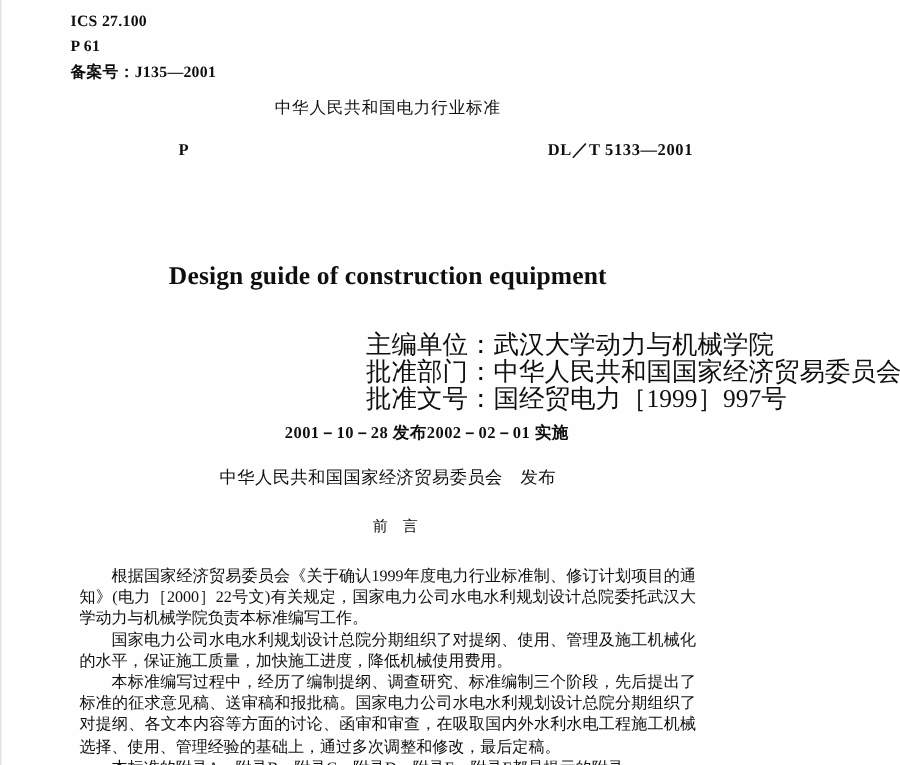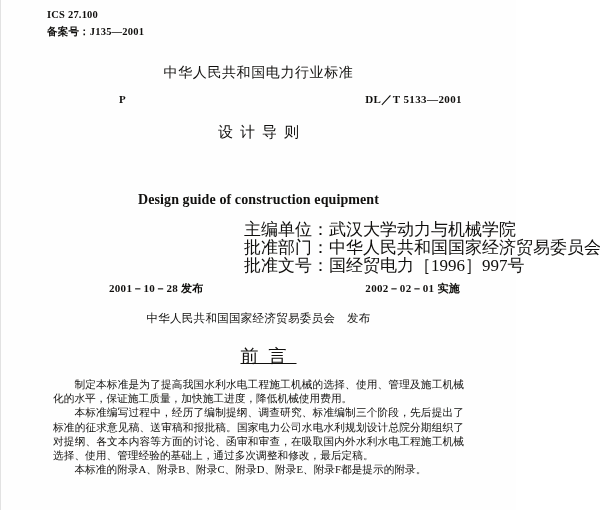--- a/index.html
+++ b/index.html
@@ -37,21 +37,21 @@
   .ident div { white-space: nowrap; }
   .ident .cn { font-weight: bold; font-family: Liberation Serif, serif; }
 
   
   .series-title {
     position: absolute;
     left: 0;
     right: 0;
     top: 64px;
     text-align: center;
-    font-size: 14px;
+    font-size: 11px;
     font-weight: normal;
     letter-spacing: 0.6px;
   }
 
   .code-row {
     position: absolute;
     left: 46px;
     right: 46px;
     top: 92px;
     display: flex;
@@ -77,44 +77,43 @@
   .main-title .line2 { letter-spacing: 7px; padding-left: 7px; }
 
   
   .en-title {
     position: absolute;
     left: 0;
     right: 0;
     top: 175px;
     text-align: center;
     font-weight: bold;
-    font-size: 14px;
+    font-size: 17px;
     line-height: 17px;
     letter-spacing: 0.1px;
-    margin-top: 16px;
   }
 
   
   .meta {
     position: absolute;
     left: 243px;
     top: 221px;
     font-size: 17px;
     line-height: 18px;
     white-space: nowrap;
   }
 
   
   .dates {
     position: absolute;
     left: 46px;
     right: 46px;
     top: 281px;
     display: flex;
-    justify-content: space-between;
+    justify-content: center;
     font-size: 11px;
   }
   .dates b { font-weight: bold; letter-spacing: 0.3px; }
   .dates .issue { padding-left: 62px; }
   .dates .effect { padding-right: 10px; }
 
   .publisher {
     position: absolute;
     left: 0;
     right: 0;
@@ -124,24 +123,23 @@
     letter-spacing: 0.3px;
   }
 
   
   .preface-heading {
     position: absolute;
     left: 0;
     right: 0;
     top: 344px;
     text-align: center;
-    font-size: 18px;
+    font-size: 10px;
     letter-spacing: 10px;
     padding-left: 20px;
-    text-decoration: underline;
   }
 
   .body-text {
     position: absolute;
     left: 52px;
     right: 52px;
     top: 377px;
     font-size: 10.7px;
     line-height: 14.2px;
     text-align: justify;
@@ -152,53 +150,54 @@
     text-indent: 2em;
   }
 </style>
 </head>
 <body>
 
 <div class="page">
 
   <div class="ident">
     <div>ICS 27.100</div>
+    <div>P 61</div>
     <div class="cn">备案号：J135—2001</div>
   </div>
 
   <div class="series-title">中华人民共和国电力行业标准</div>
 
   <div class="code-row">
     <span class="left-code">P</span>
     <span class="right-code">DL／T  5133—2001</span>
   </div>
 
   <div class="main-title">
-    <div class="line2">设计导则</div>
   </div>
 
   <div class="en-title">
     <div>Design guide of construction equipment</div>
   </div>
 
   <div class="meta">
     <div>主编单位：武汉大学动力与机械学院</div>
     <div>批准部门：中华人民共和国国家经济贸易委员会</div>
-    <div>批准文号：国经贸电力［1996］997号</div>
+    <div>批准文号：国经贸电力［1999］997号</div>
   </div>
 
   <div class="dates">
     <b class="issue">2001－10－28 发布</b>
     <b class="effect">2002－02－01 实施</b>
   </div>
 
   <div class="publisher">中华人民共和国国家经济贸易委员会　发布</div>
 
   <div class="preface-heading">前言</div>
 
   <div class="body-text">
-    <p>制定本标准是为了提高我国水利水电工程施工机械的选择、使用、管理及施工机械化的水平，保证施工质量，加快施工进度，降低机械使用费用。</p>
+    <p>根据国家经济贸易委员会《关于确认1999年度电力行业标准制、修订计划项目的通知》(电力［2000］22号文)有关规定，国家电力公司水电水利规划设计总院委托武汉大学动力与机械学院负责本标准编写工作。</p>
+    <p>国家电力公司水电水利规划设计总院分期组织了对提纲、使用、管理及施工机械化的水平，保证施工质量，加快施工进度，降低机械使用费用。</p>
     <p>本标准编写过程中，经历了编制提纲、调查研究、标准编制三个阶段，先后提出了标准的征求意见稿、送审稿和报批稿。国家电力公司水电水利规划设计总院分期组织了对提纲、各文本内容等方面的讨论、函审和审查，在吸取国内外水利水电工程施工机械选择、使用、管理经验的基础上，通过多次调整和修改，最后定稿。</p>
     <p>本标准的附录A、附录B、附录C、附录D、附录E、附录F都是提示的附录。</p>
 
   </div>
 
 </div>
 
 </body></html>

